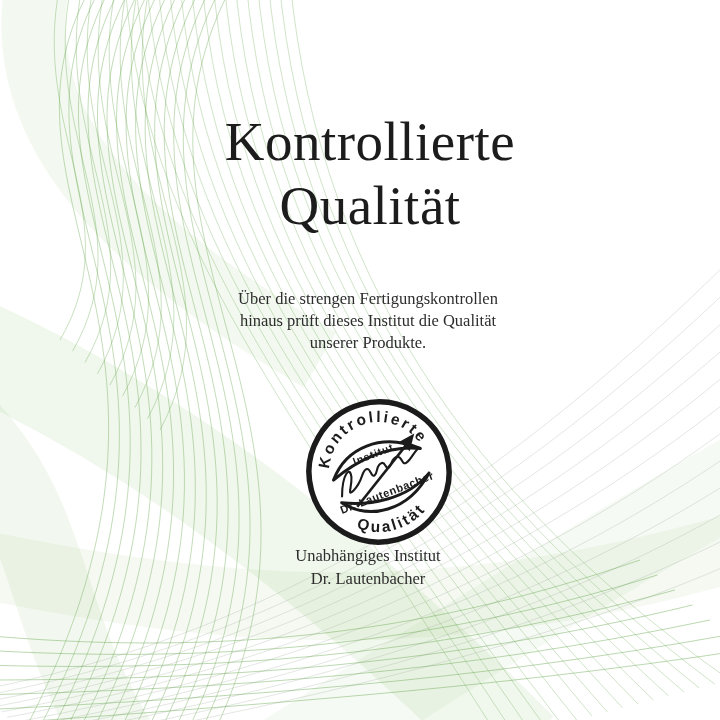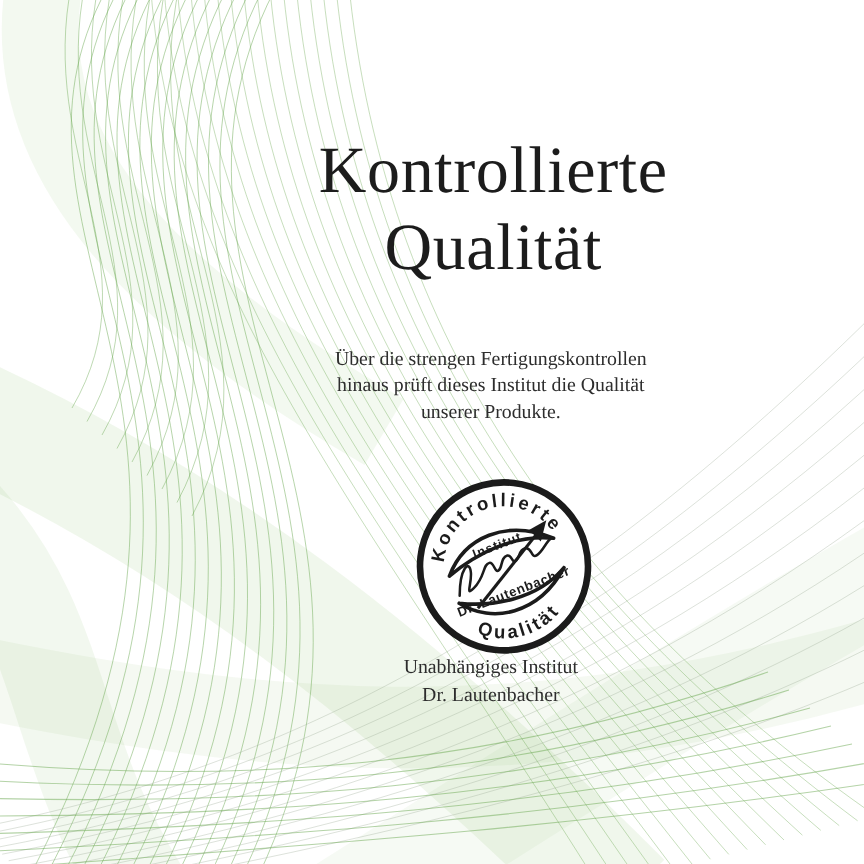--- a/index.html
+++ b/index.html
@@ -7,21 +7,21 @@
   body {
     position:relative; width:720px; height:720px; overflow:hidden;
     background:#ffffff;
     font-family:"Liberation Serif","DejaVu Serif",serif;
   }
   #decor {
     position:absolute; left:0; top:0; width:720px; height:720px;
     pointer-events:none; z-index:0;
   }
   .content {
-    position:absolute; left:0; top:0; width:641px; height:720px; z-index:1;margin-left:41px;
+    position:absolute; left:0; top:0; width:641px; height:720px; z-index:1;
   }
   .page-title {
     position:absolute; top:110px; left:0; width:720px;
     transform:translateX(10px);
     text-align:center; color:#1c1c1c;
     font-size:55px; line-height:1.16; font-weight:400;
     letter-spacing:0.5px;
   }
   .tagline {
     position:absolute; top:288px; left:0; width:720px;

